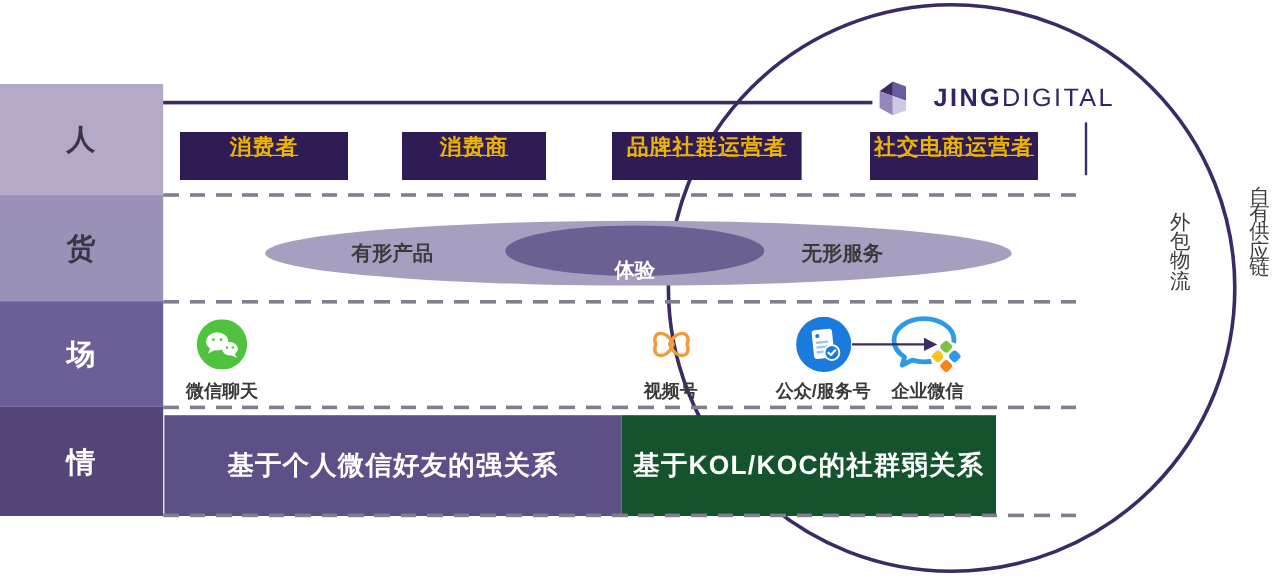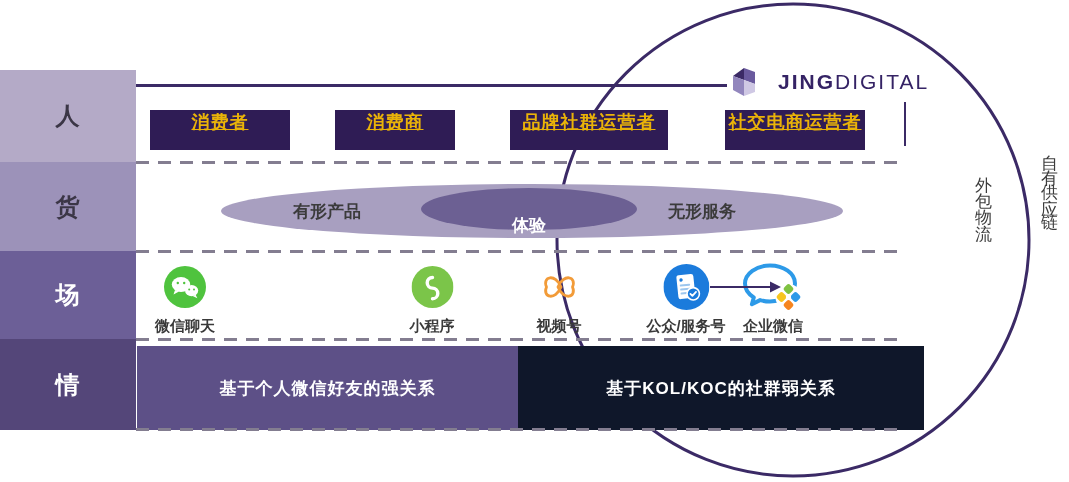--- a/index.html
+++ b/index.html
@@ -20,21 +20,21 @@
     height:40px;background:#2f1c55;color:#eab308;font-size:18px;font-weight:bold;
     display:flex;align-items:flex-start;justify-content:center;letter-spacing:1px;text-decoration:underline;
   }
   .ellipse{border-radius:50%;}
   .goods-label{font-size:17px;font-weight:bold;color:#3b3b3b;transform:translate(-50%,-50%);white-space:nowrap;}
   .chan{display:flex;flex-direction:column;align-items:center;transform:translateX(-50%);}
   .chan-icon{height:52px;display:flex;align-items:center;justify-content:center;}
   .chan-label{margin-top:4px;font-size:15px;font-weight:bold;color:#3a3a3a;white-space:nowrap;}
   .bar{
     height:84px;display:flex;align-items:center;justify-content:center;
-    color:#fff;font-size:17px;font-weight:bold;letter-spacing:1px;
+    color:#fff;font-size:22px;font-weight:bold;letter-spacing:1px;
   }
   .vtext{
     writing-mode:vertical-rl;text-orientation:upright;
     font-size:17px;color:#3c3c3c;letter-spacing:16px;white-space:nowrap;
   }
   .logo-wrap{display:flex;align-items:center;gap:8px;}
   .logo-text{font-size:21px;color:#352365;letter-spacing:2px;white-space:nowrap;}
   .logo-text .bold{font-weight:800;margin-left:11px;}
   .logo-text .light{font-weight:400;}
   .moments-wheel{
@@ -117,29 +117,20 @@
         <ellipse cx="27.6" cy="24.6" rx="6.6" ry="5.6" fill="#fff"></ellipse>
         <polygon points="31.6,28.8 33.4,32.2 28.6,30" fill="#fff"></polygon>
         <circle cx="25.2" cy="23.6" r="1" fill="#4fc33e"></circle>
         <circle cx="30" cy="23.6" r="1" fill="#4fc33e"></circle>
       </svg>
     </div>
     <div class="chan-label">微信聊天</div>
   </div>
 
 
-  <div class="abs chan" style="left:432px;top:261px;">
-    <div class="chan-icon">
-      <svg width="42" height="42" viewBox="0 0 42 42">
-        <circle cx="21" cy="21" r="21" fill="#7bc549"></circle>
-        <path d="M21 11.5 a5.3 5.3 0 0 0 0 10.6 a5.3 5.3 0 0 1 0 10.6" fill="none" stroke="#fff" stroke-width="3.4" stroke-linecap="round"></path>
-      </svg>
-    </div>
-    <div class="chan-label">小程序</div>
-  </div>
 
   <div class="abs chan" style="left:559px;top:261px;align-items:flex-end;">
     <div class="chan-icon">
       <svg width="44" height="40" viewBox="0 0 44 38">
         <path d="M23.5 19 C18 5 4.5 8.5 9 19 C4.5 29.5 18 33 23.5 19 Z" fill="none" stroke="#f29b38" stroke-width="2.8" stroke-linejoin="round"></path>
         <path d="M20.5 19 C26 5 39.5 8.5 35 19 C39.5 29.5 26 33 20.5 19 Z" fill="none" stroke="#f29b38" stroke-width="2.8" stroke-linejoin="round"></path>
       </svg>
     </div>
     <div class="chan-label">视频号</div>
   </div>
@@ -180,21 +171,21 @@
   </div>
 
   <svg class="abs" style="left:708px;top:278px;" width="74" height="18">
     <line x1="2" y1="9" x2="62" y2="9" stroke="#3b2a66" stroke-width="2"></line>
     <polygon points="62,3.5 73,9 62,14.5" fill="#3b2a66"></polygon>
   </svg>
 
   <div class="abs bar" style="left:137px;top:346px;width:381px;background:#5d5087;">
     <span>基于个人微信好友的强关系</span>
   </div>
-  <div class="abs bar" style="left:518px;top:346px;width:406px;background:#0f172a;">
+  <div class="abs bar" style="left:518px;top:346px;width:312px;background:#14532d;">
     <span>基于KOL/KOC的社群弱关系</span>
   </div>
   <div class="abs dash" style="left:136px;top:428px;width:769px;"></div>
 
   <div class="abs vtext" style="left:972px;top:163px;">外包物流</div>
   <div class="abs vtext" style="left:1038px;top:141px;letter-spacing:15px;">自有供应链</div>
 
 </div>
 
 </body></html>

